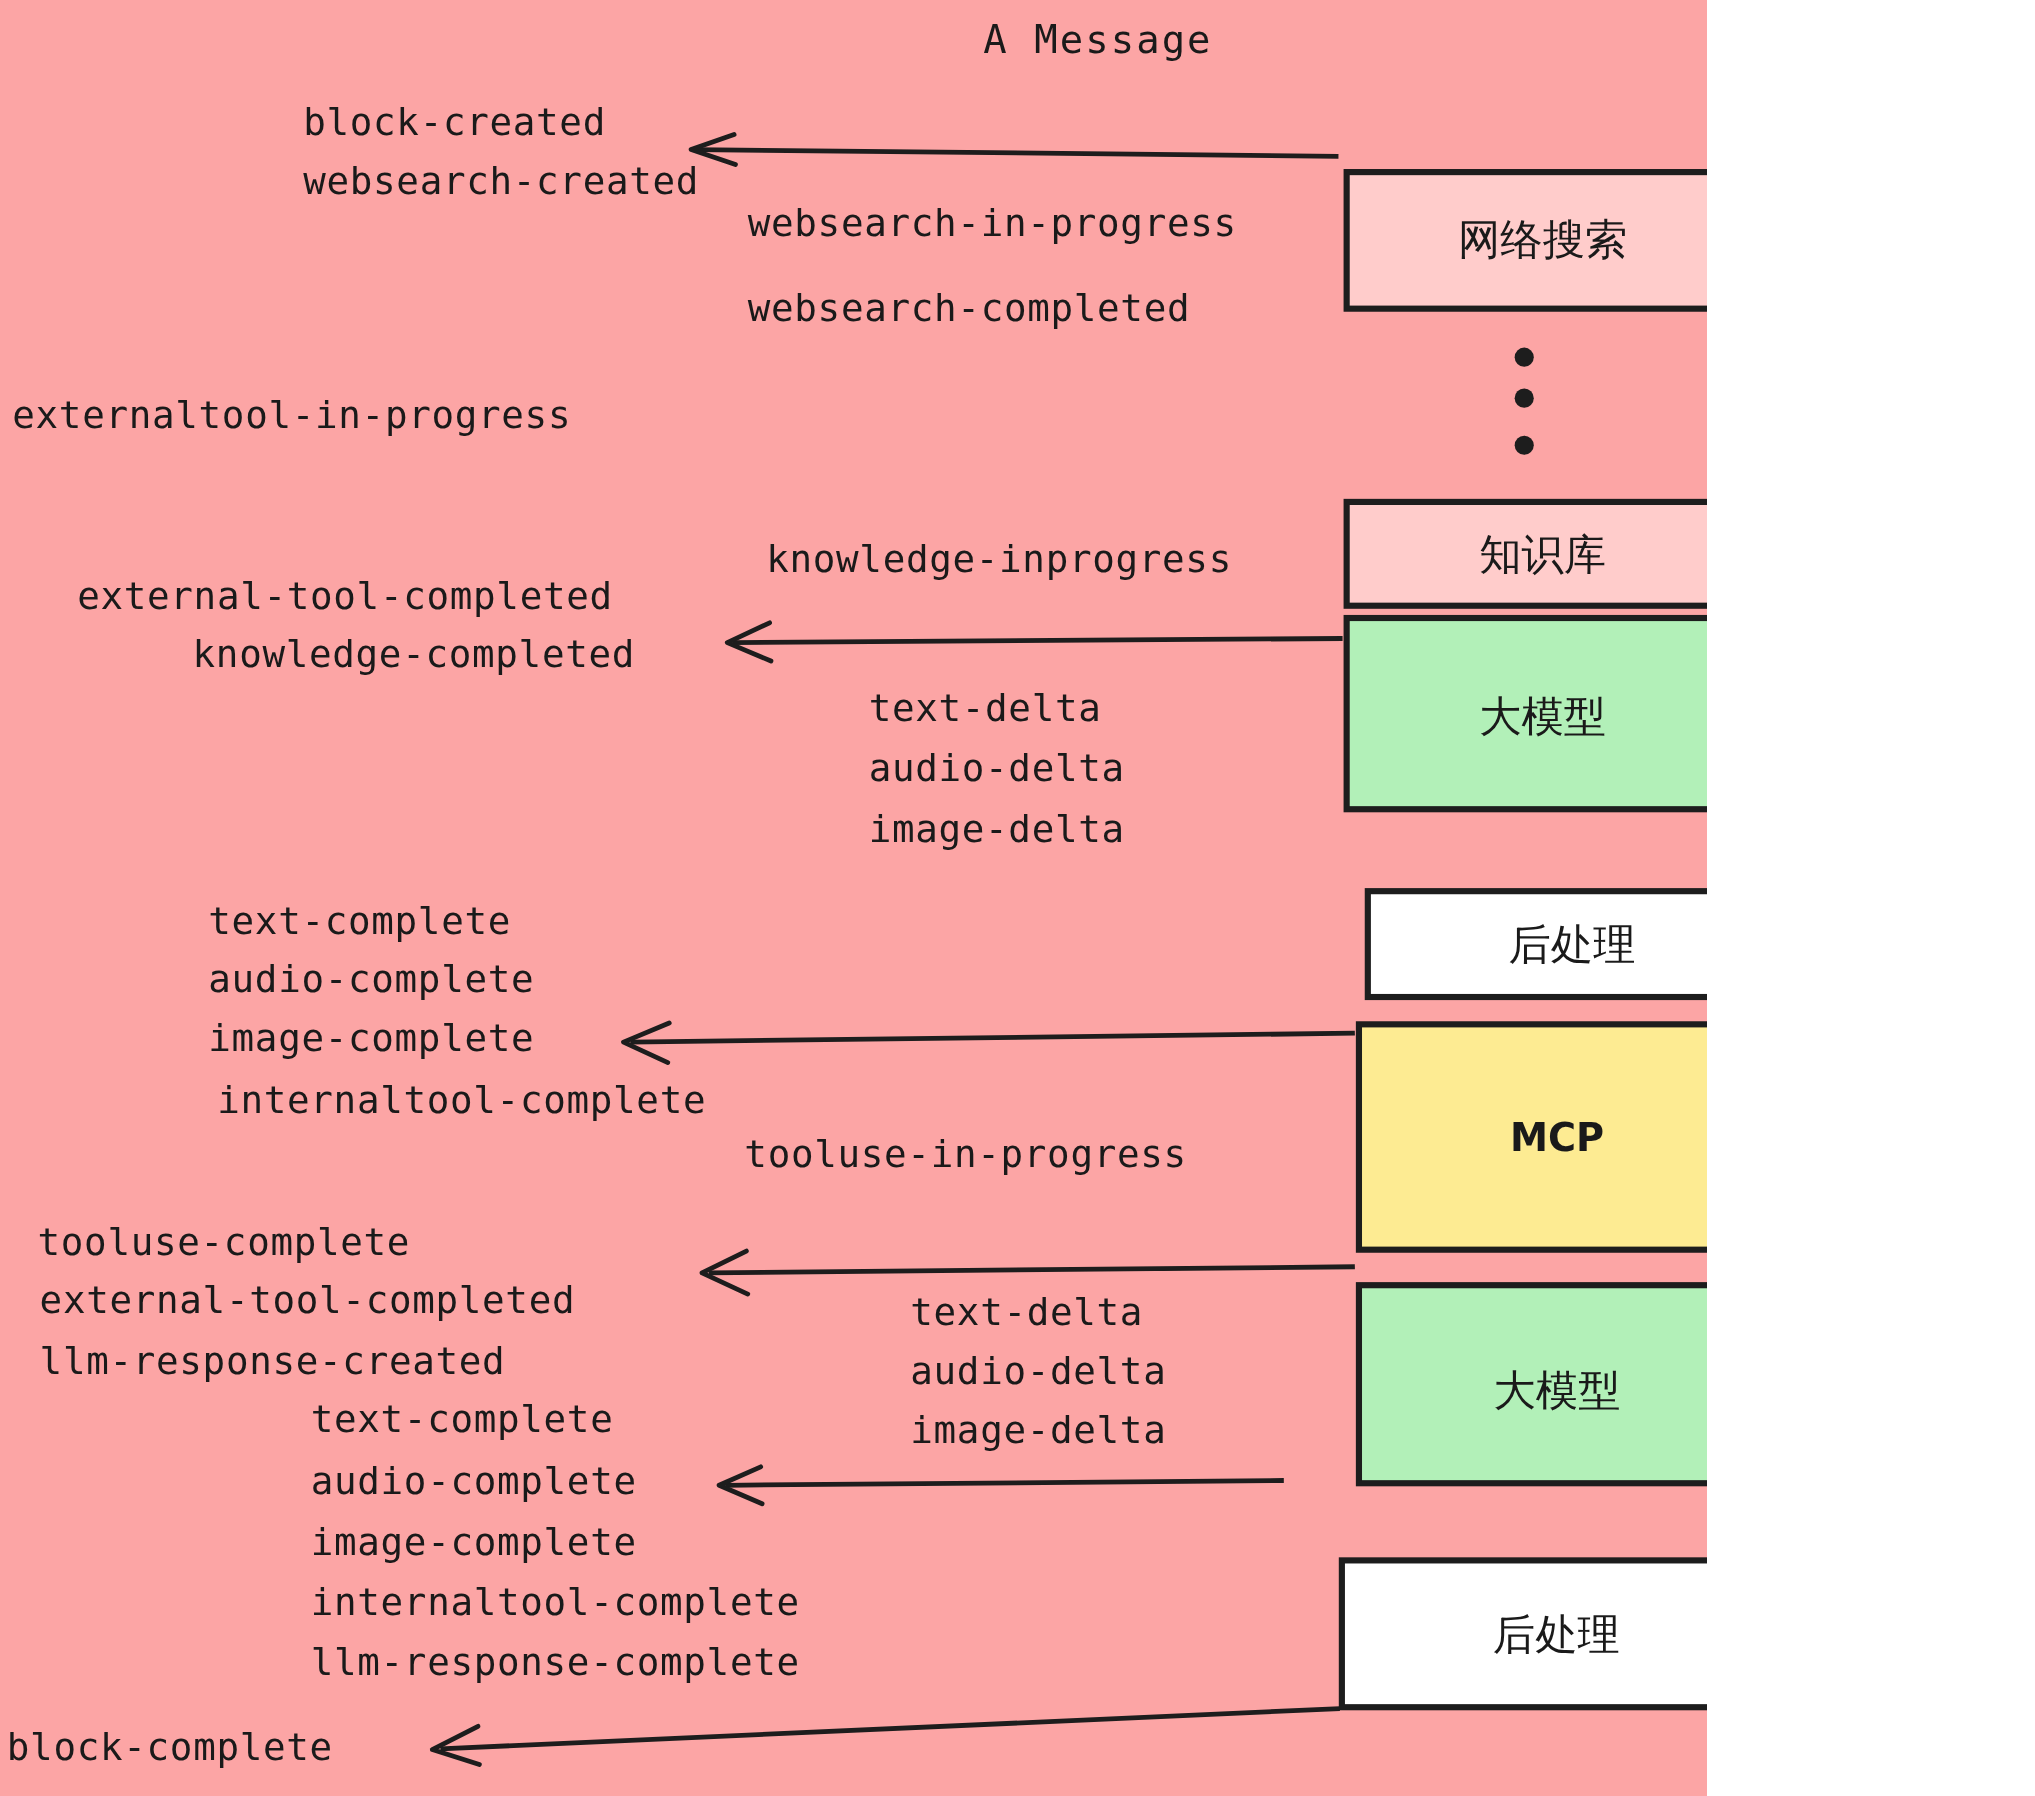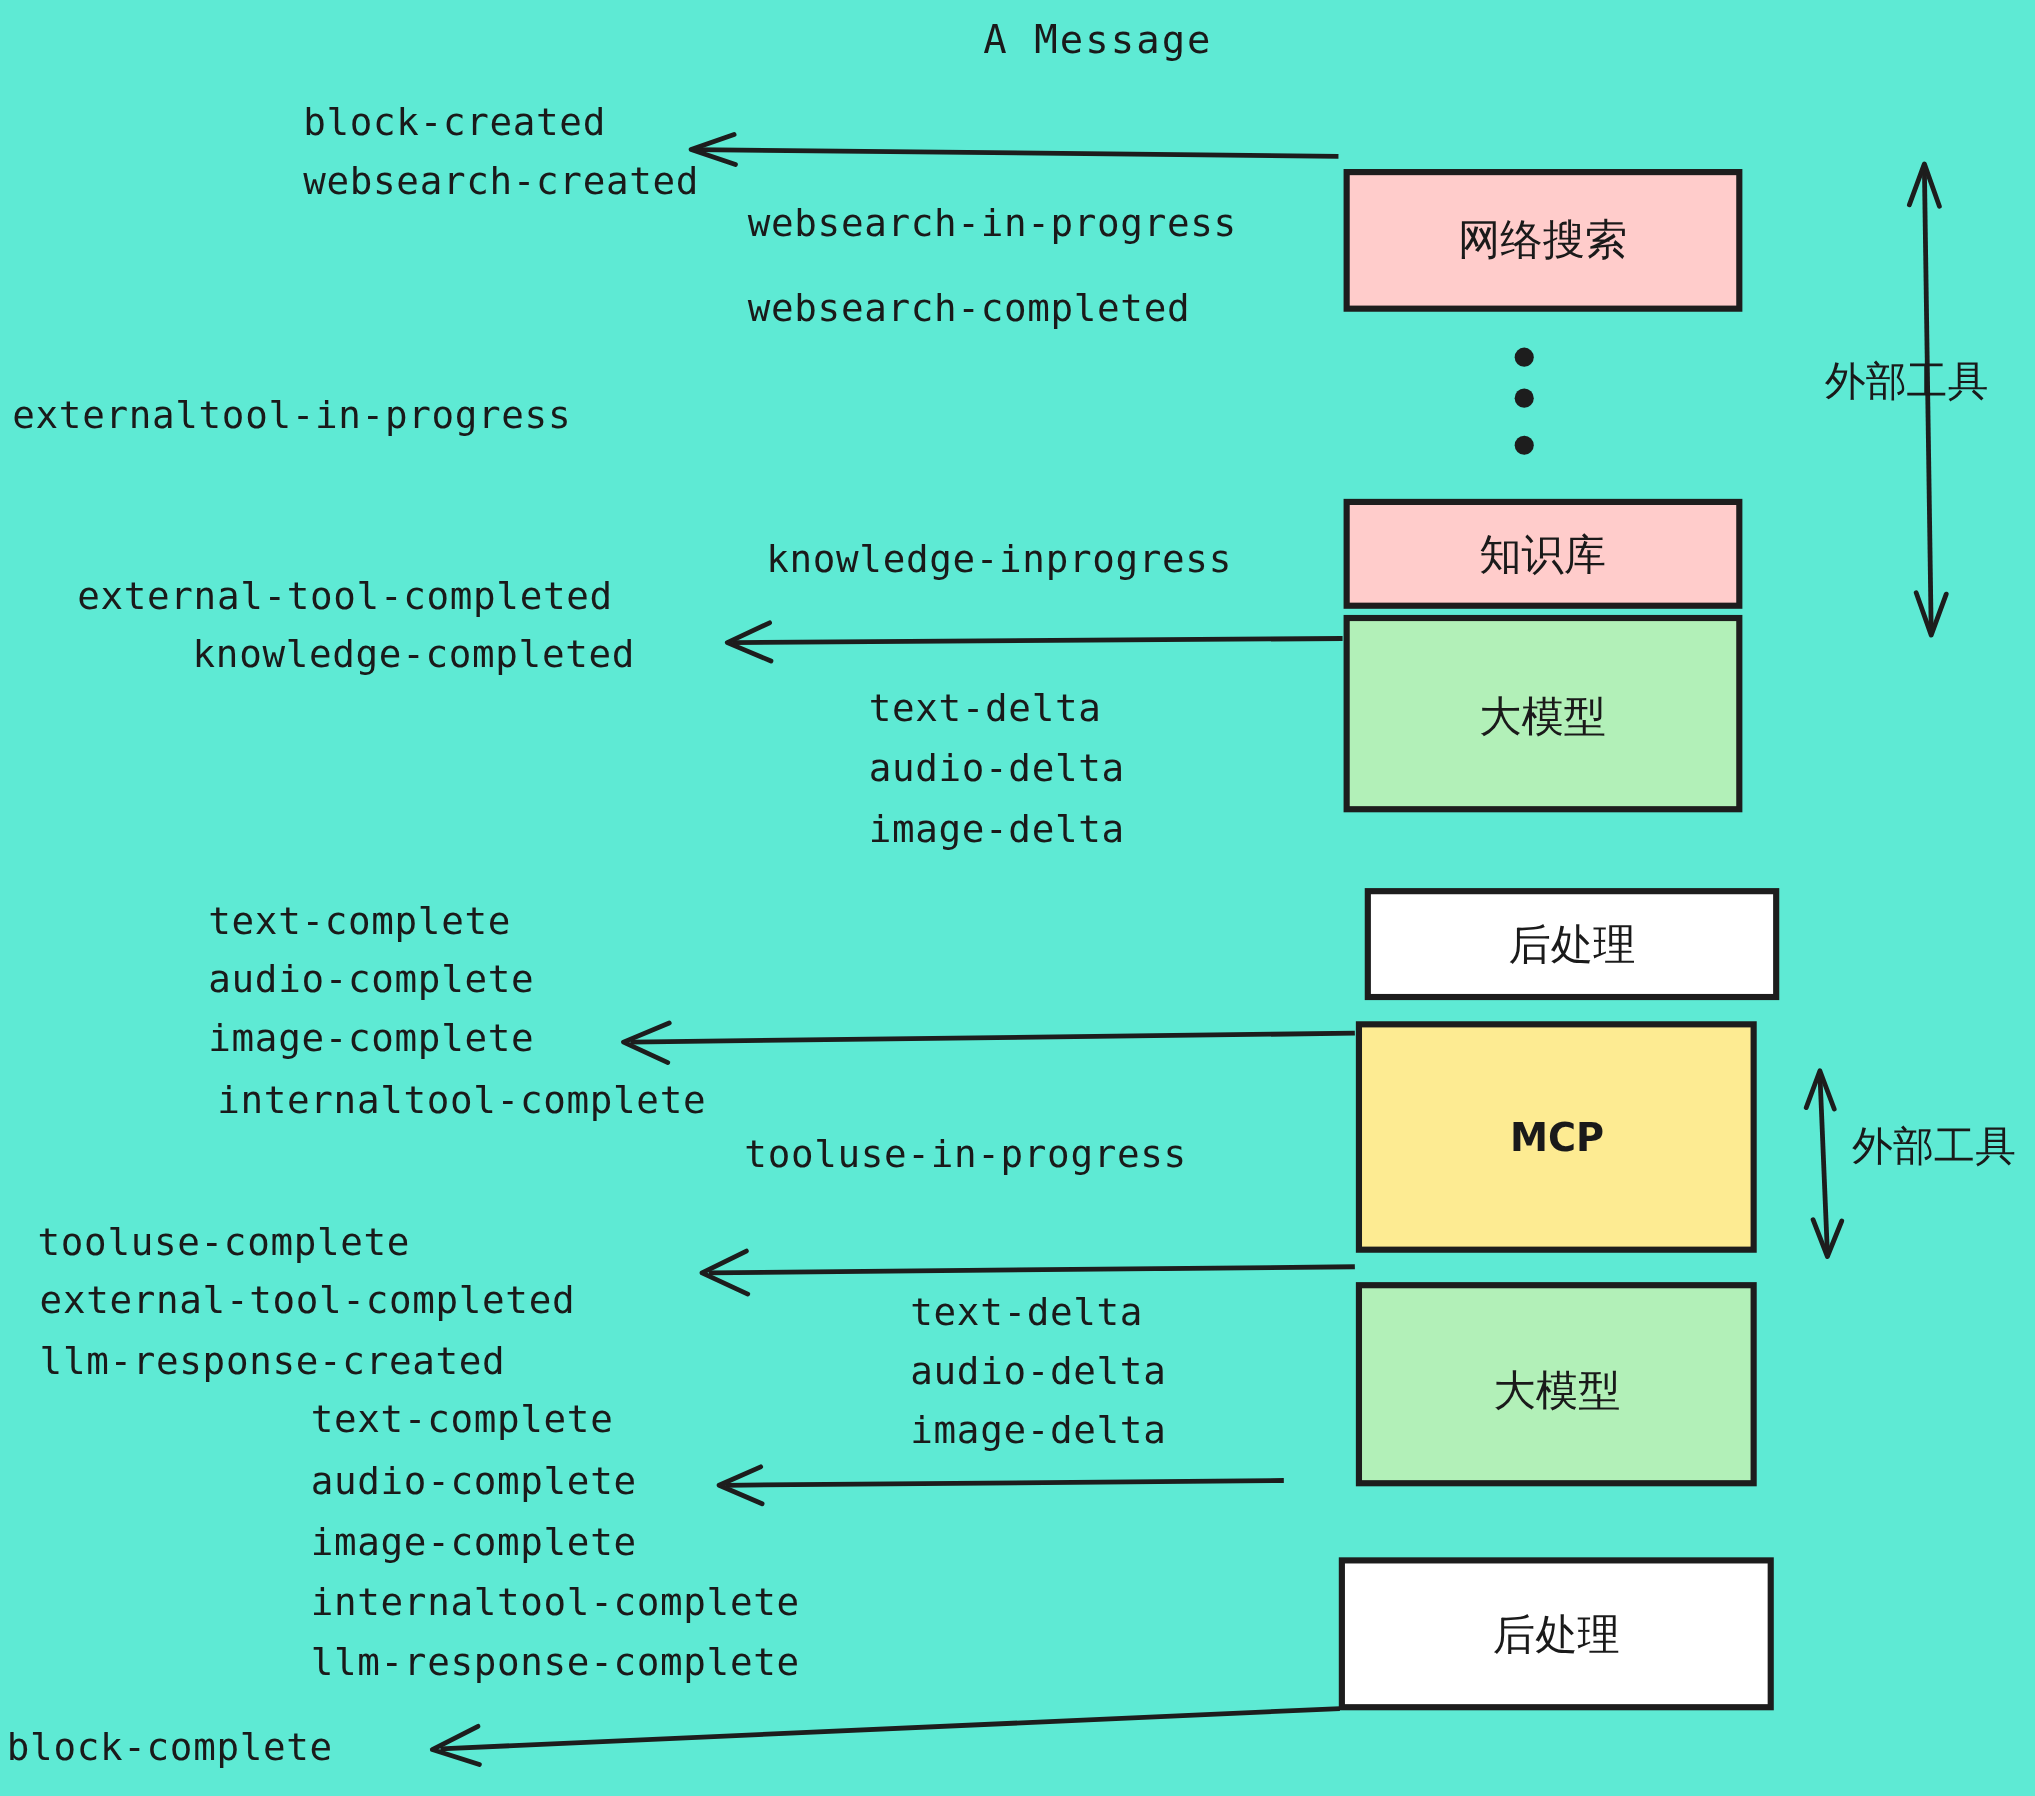--- a/index.html
+++ b/index.html
@@ -2,23 +2,23 @@
 <html style="font-size:11px"><head>
 <meta charset="utf-8">
 <style>
   html, body {
     margin: 0;
     padding: 0;
     background: #ffffff;
   }
   #stage {
     position: relative;
-    width: 2035px;
+    width: 1707px;
     height: 1796px;
-    background: #5eead4;
+    background: #fca5a5;
     overflow: hidden;
     font-family: "DejaVu Sans Mono", monospace;
   }
   svg#diagram {
     position: absolute;
     inset: 0;
     width: 2035px;
     height: 1796px;
     display: block;
   }

